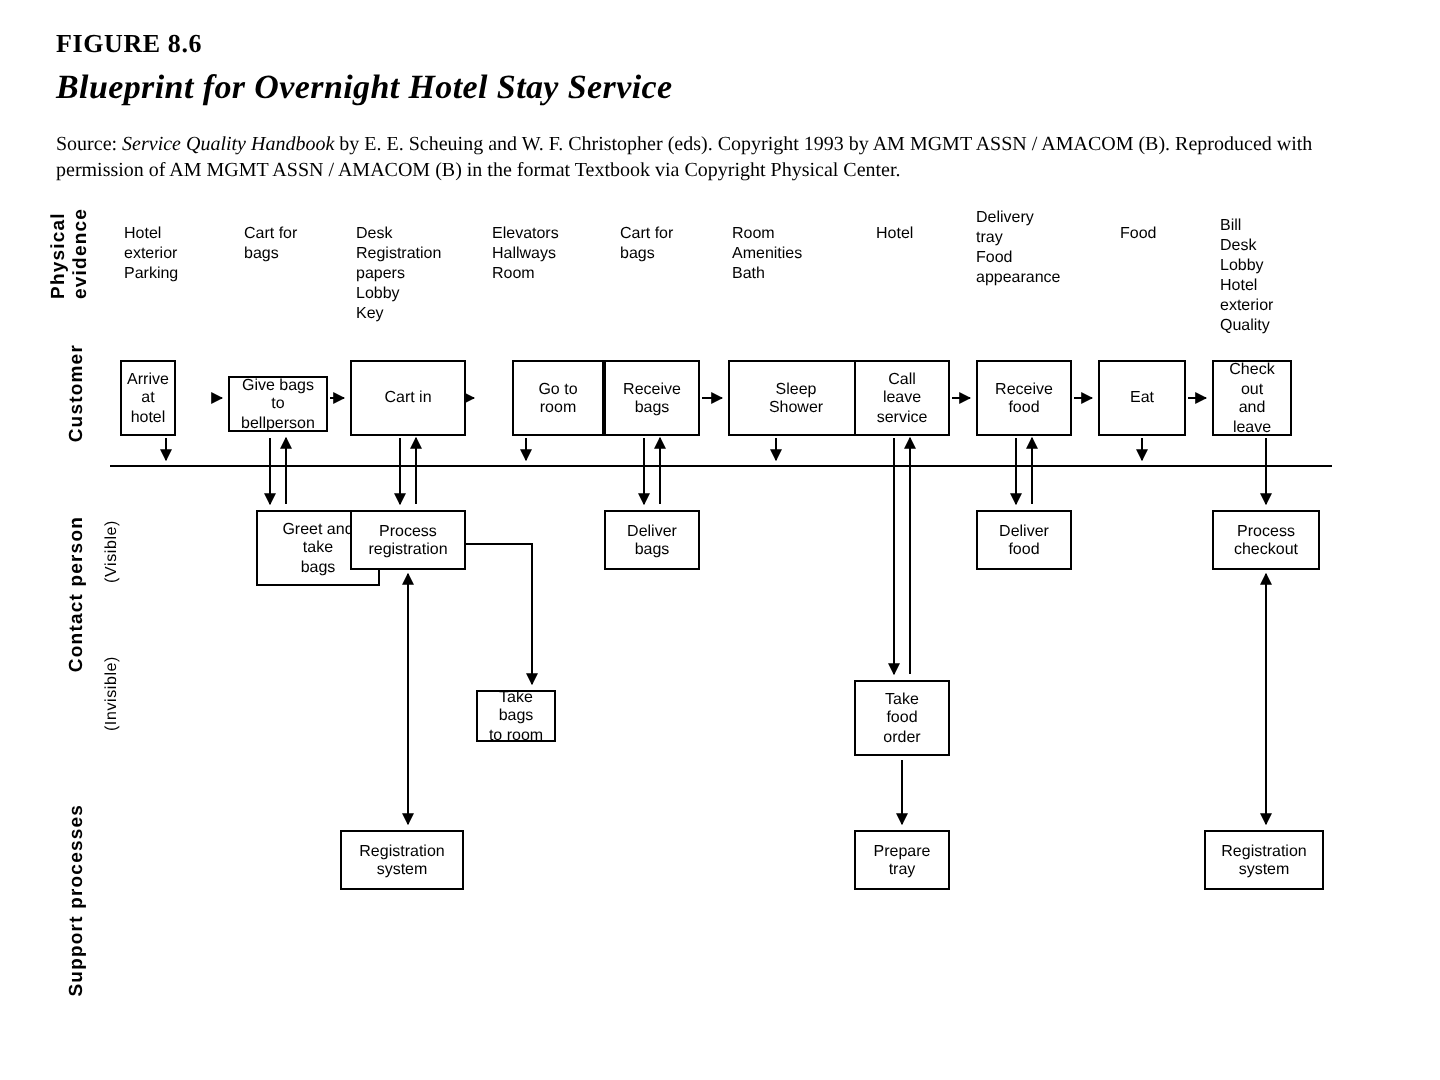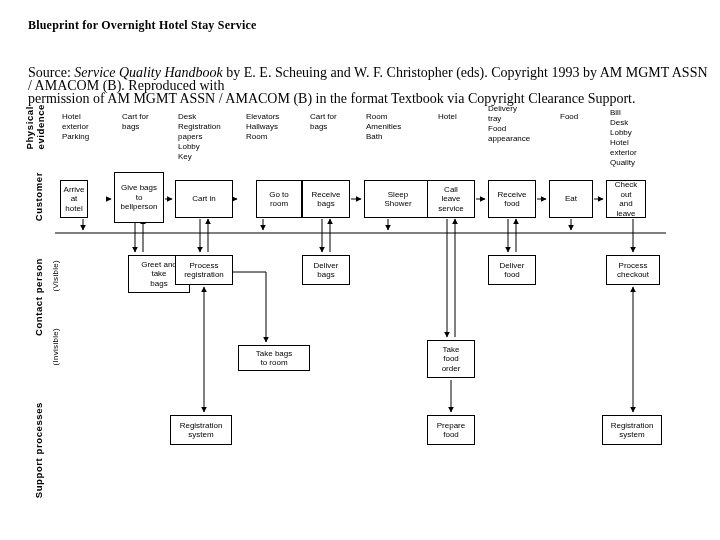--- a/index.html
+++ b/index.html
@@ -5,47 +5,48 @@
   * { box-sizing: border-box; }
   html, body { margin: 0; padding: 0; }
   body {
     width: 720px; height: 540px;
     background: #ffffff; color: #000;
     position: relative; overflow: hidden;
     font-family: "Liberation Sans", sans-serif;
   }
   .hdr { position: absolute; font-family: "Liberation Serif", serif; }
   .fig-num { font-weight: bold; font-size: 13px; letter-spacing: 0.3px; }
-  .fig-title { font-weight: bold; font-size: 12px; margin-top: 4px; letter-spacing: 0.2px; }
-  .source { position: absolute; font-family: "Liberation Serif", serif; font-size: 14px; line-height: 13px; }
+  .fig-title { font-weight: bold; font-size: 17px; margin-top: 4px; letter-spacing: 0.2px; font-style: italic; }
+  .source { position: absolute; font-family: "Liberation Serif", serif; font-size: 10px; line-height: 13px; }
   .it { font-style: italic; }
   .vlabel {
     position: absolute; writing-mode: vertical-rl; transform: rotate(180deg);
     font-weight: bold; font-size: 9.5px; letter-spacing: 0.6px;
     white-space: pre-line; line-height: 11px;
   }
   .vlabel.small { font-weight: normal; font-size: 8px; letter-spacing: 0.3px; }
   .pe { position: absolute; font-size: 8px; line-height: 10px; white-space: pre-line; z-index: 2; }
   .box {
     position: absolute; border: 1px solid #000; background: #fff;
     display: flex; align-items: center; justify-content: center;
     text-align: center; font-size: 8px; line-height: 9.5px;
     white-space: pre-line; z-index: 2; padding: 1px;
   }
   svg.conn { position: absolute; left: 0; top: 0; z-index: 1; pointer-events: none; }
 </style>
 </head>
 <body>
 
 <div class="hdr" style="left:28px;top:14px">
+  <div class="fig-num">FIGURE 8.6</div>
   <div class="fig-title">Blueprint for Overnight Hotel Stay Service</div>
 </div>
 <div class="source" style="left:28px;top:66px;width:684px">
   <span>Source: </span><span class="it">Service Quality Handbook</span><span> by E. E. Scheuing and W. F. Christopher (eds). Copyright 1993 by AM MGMT ASSN / AMACOM (B). Reproduced with</span>
-  <div>permission of AM MGMT ASSN / AMACOM (B) in the format Textbook via Copyright Clearance Support.</div>
+  <div>permission of AM MGMT ASSN / AMACOM (B) in the format Textbook via Copyright Physical Center.</div>
 </div>
 
 <div class="vlabel" style="left:24px;top:104px">Physical
 evidence</div>
 <div class="vlabel" style="left:33px;top:172px">Customer</div>
 <div class="vlabel" style="left:33px;top:258px">Contact person</div>
 <div class="vlabel small" style="left:50px;top:260px">(Visible)</div>
 <div class="vlabel small" style="left:50px;top:328px">(Invisible)</div>
 <div class="vlabel" style="left:33px;top:402px">Support  processes</div>
 
@@ -128,21 +129,21 @@
 <div class="pe" style="left:610px;top:108px">Bill
 Desk
 Lobby
 Hotel
 exterior
 Quality</div>
 
 <div class="box" style="left:60px;top:180px;width:28px;height:38px">Arrive
 at
 hotel</div>
-<div class="box" style="left:114px;top:172px;width:50px;height:51px">Give bags
+<div class="box" style="left:114px;top:188px;width:50px;height:28px">Give bags
 to
 bellperson</div>
 <div class="box" style="left:175px;top:180px;width:58px;height:38px">Cart in</div>
 <div class="box" style="left:256px;top:180px;width:46px;height:38px">Go to
 room</div>
 <div class="box" style="left:302px;top:180px;width:48px;height:38px">Receive
 bags</div>
 <div class="box" style="left:364px;top:180px;width:68px;height:38px">Sleep
 Shower</div>
 <div class="box" style="left:427px;top:180px;width:48px;height:38px">Call
@@ -160,24 +161,24 @@
 bags</div>
 <div class="box" style="left:175px;top:255px;width:58px;height:30px">Process
 registration</div>
 <div class="box" style="left:302px;top:255px;width:48px;height:30px">Deliver
 bags</div>
 <div class="box" style="left:488px;top:255px;width:48px;height:30px">Deliver
 food</div>
 <div class="box" style="left:606px;top:255px;width:54px;height:30px">Process
 checkout</div>
 
-<div class="box" style="left:238px;top:345px;width:72px;height:26px">Take bags
+<div class="box" style="left:238px;top:345px;width:40px;height:26px">Take bags
 to room</div>
 <div class="box" style="left:427px;top:340px;width:48px;height:38px">Take
 food
 order</div>
 
 <div class="box" style="left:170px;top:415px;width:62px;height:30px">Registration
 system</div>
 <div class="box" style="left:427px;top:415px;width:48px;height:30px">Prepare
-food</div>
+tray</div>
 <div class="box" style="left:602px;top:415px;width:60px;height:30px">Registration
 system</div>
 
 </body></html>

